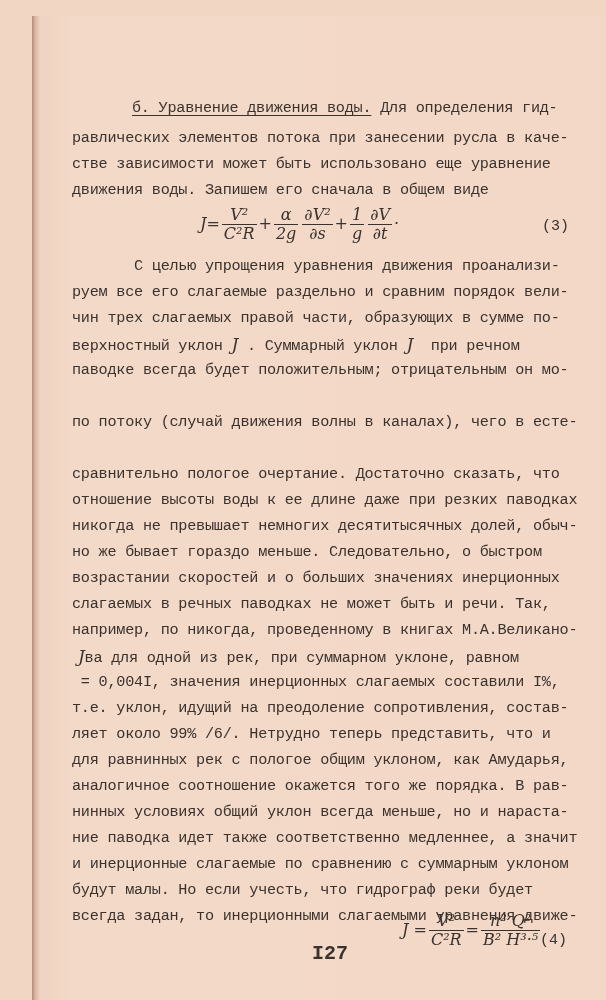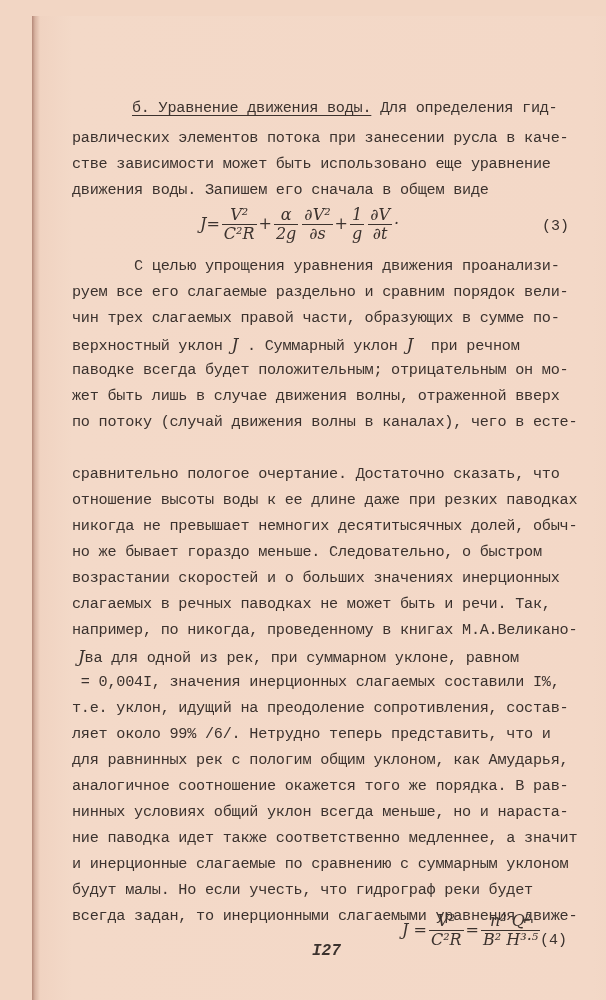--- a/index.html
+++ b/index.html
@@ -24,21 +24,21 @@
     .heading-u { text-decoration: underline; text-underline-offset: 3px; }
     .sym { font-family: "DejaVu Serif", serif; font-style: italic; font-size: 17px; }
     .formula {
       position: absolute; font-family: "DejaVu Serif", serif; font-style: italic;
       color: #3b322e; font-size: 16px;
     }
     .frac { display: inline-block; vertical-align: middle; text-align: center; margin: 0 2px; }
     .frac .num { display: block; border-bottom: 1px solid #3b322e; padding: 0 2px; line-height: 18px; }
     .frac .den { display: block; line-height: 18px; padding: 0 2px; }
     .eqnum { position: absolute; font-size: 15px; font-family: "Liberation Mono", monospace; color:#3b322e; }
-    .pagenum { position: absolute; left: 280px; top: 922px; font-size: 16px; font-family: "Liberation Mono", monospace; font-weight: bold; color:#3b322e;font-style:italic; }
+    .pagenum { position: absolute; left: 280px; top: 922px; font-size: 20px; font-family: "Liberation Mono", monospace; font-weight: bold; color:#3b322e; }
   </style>
 </head>
 <body>
 
 <div class="page">
 
   <div class="line" style="top:82px; left:100px;"><span class="heading-u">б. Уравнение движения воды.</span><span> Для определения гид-</span></div>
   <div class="line" style="top:112px;">равлических элементов потока при занесении русла в каче-</div>
   <div class="line" style="top:138px;">стве зависимости может быть использовано еще уравнение</div>
   <div class="line" style="top:164px;">движения воды. Запишем его сначала в общем виде</div>
@@ -46,34 +46,33 @@
   <div class="formula" style="left:168px; top:190px;">
     <span>J=</span><span class="frac"><span class="num">V²</span><span class="den">C²R</span></span><span>+</span><span class="frac"><span class="num">α</span><span class="den">2g</span></span><span class="frac"><span class="num">∂V²</span><span class="den">∂s</span></span><span>+</span><span class="frac"><span class="num">1</span><span class="den">g</span></span><span class="frac"><span class="num">∂V</span><span class="den">∂t</span></span><span>·</span>
   </div>
   <div class="eqnum" style="left:510px; top:202px;">(3)</div>
 
   <div class="line" style="top:240px;">       С целью упрощения уравнения движения проанализи-</div>
   <div class="line" style="top:266px;">руем все его слагаемые раздельно и сравним порядок вели-</div>
   <div class="line" style="top:292px;">чин трех слагаемых правой части, образующих в сумме по-</div>
   <div class="line" style="top:318px;"><span>верхностный уклон </span><span class="sym">J</span><span> . Суммарный уклон </span><span class="sym">J</span><span>  при речном</span></div>
   <div class="line" style="top:344px;">паводке всегда будет положительным; отрицательным он мо-</div>
-  <div class="line" style="top:370px;">жет быть лишь в случае движения волны, отраженной вверх</div>
   <div class="line" style="top:396px;">по потоку (случай движения волны в каналах), чего в есте-</div>
   <div class="line" style="top:448px;text-align:right;">сравнительно пологое очертание. Достаточно сказать, что</div>
   <div class="line" style="top:500px;">никогда не превышает немногих десятитысячных долей, обыч-</div>
   <div class="line" style="top:474px;">отношение высоты воды к ее длине даже при резких паводках</div>
   <div class="line" style="top:526px;">но же бывает гораздо меньше. Следовательно, о быстром</div>
   <div class="line" style="top:552px;">возрастании скоростей и о больших значениях инерционных</div>
   <div class="line" style="top:578px;">слагаемых в речных паводках не может быть и речи. Так,</div>
   <div class="line" style="top:604px;">например, по никогда, проведенному в книгах М.А.Великано-</div>
   <div class="line" style="top:630px; left:46px;"><span class="sym">J</span><span>ва для одной из рек, при суммарном уклоне, равном</span></div>
   <div class="line" style="top:656px;"> = 0,004I, значения инерционных слагаемых составили I%,</div>
   <div class="line" style="top:682px;">т.е. уклон, идущий на преодоление сопротивления, состав-</div>
   <div class="line" style="top:708px;">ляет около 99% /6/. Нетрудно теперь представить, что и</div>
-  <div class="line" style="top:734px;">для равнинных рек с пологим общим уклоном, как Амударья,</div>
+  <div class="line" style="top:734px;">для равнинных рек с пологое общим уклоном, как Амударья,</div>
   <div class="line" style="top:760px;">аналогичное соотношение окажется того же порядка. В рав-</div>
   <div class="line" style="top:786px;">нинных условиях общий уклон всегда меньше, но и нараста-</div>
   <div class="line" style="top:812px;">ние паводка идет также соответственно медленнее, а значит</div>
   <div class="line" style="top:838px;">и инерционные слагаемые по сравнению с суммарным уклоном</div>
   <div class="line" style="top:864px;">будут малы. Но если учесть, что гидрограф реки будет</div>
   <div class="line" style="top:890px;">всегда задан, то инерционными слагаемыми уравнения движе-</div>
 
   <div class="formula" style="left:370px; top:896px;">
     <span>J =</span><span class="frac"><span class="num">V²</span><span class="den">C²R</span></span><span>=</span><span class="frac"><span class="num">n² Q²</span><span class="den">B² H³·⁵</span></span>
   </div>

